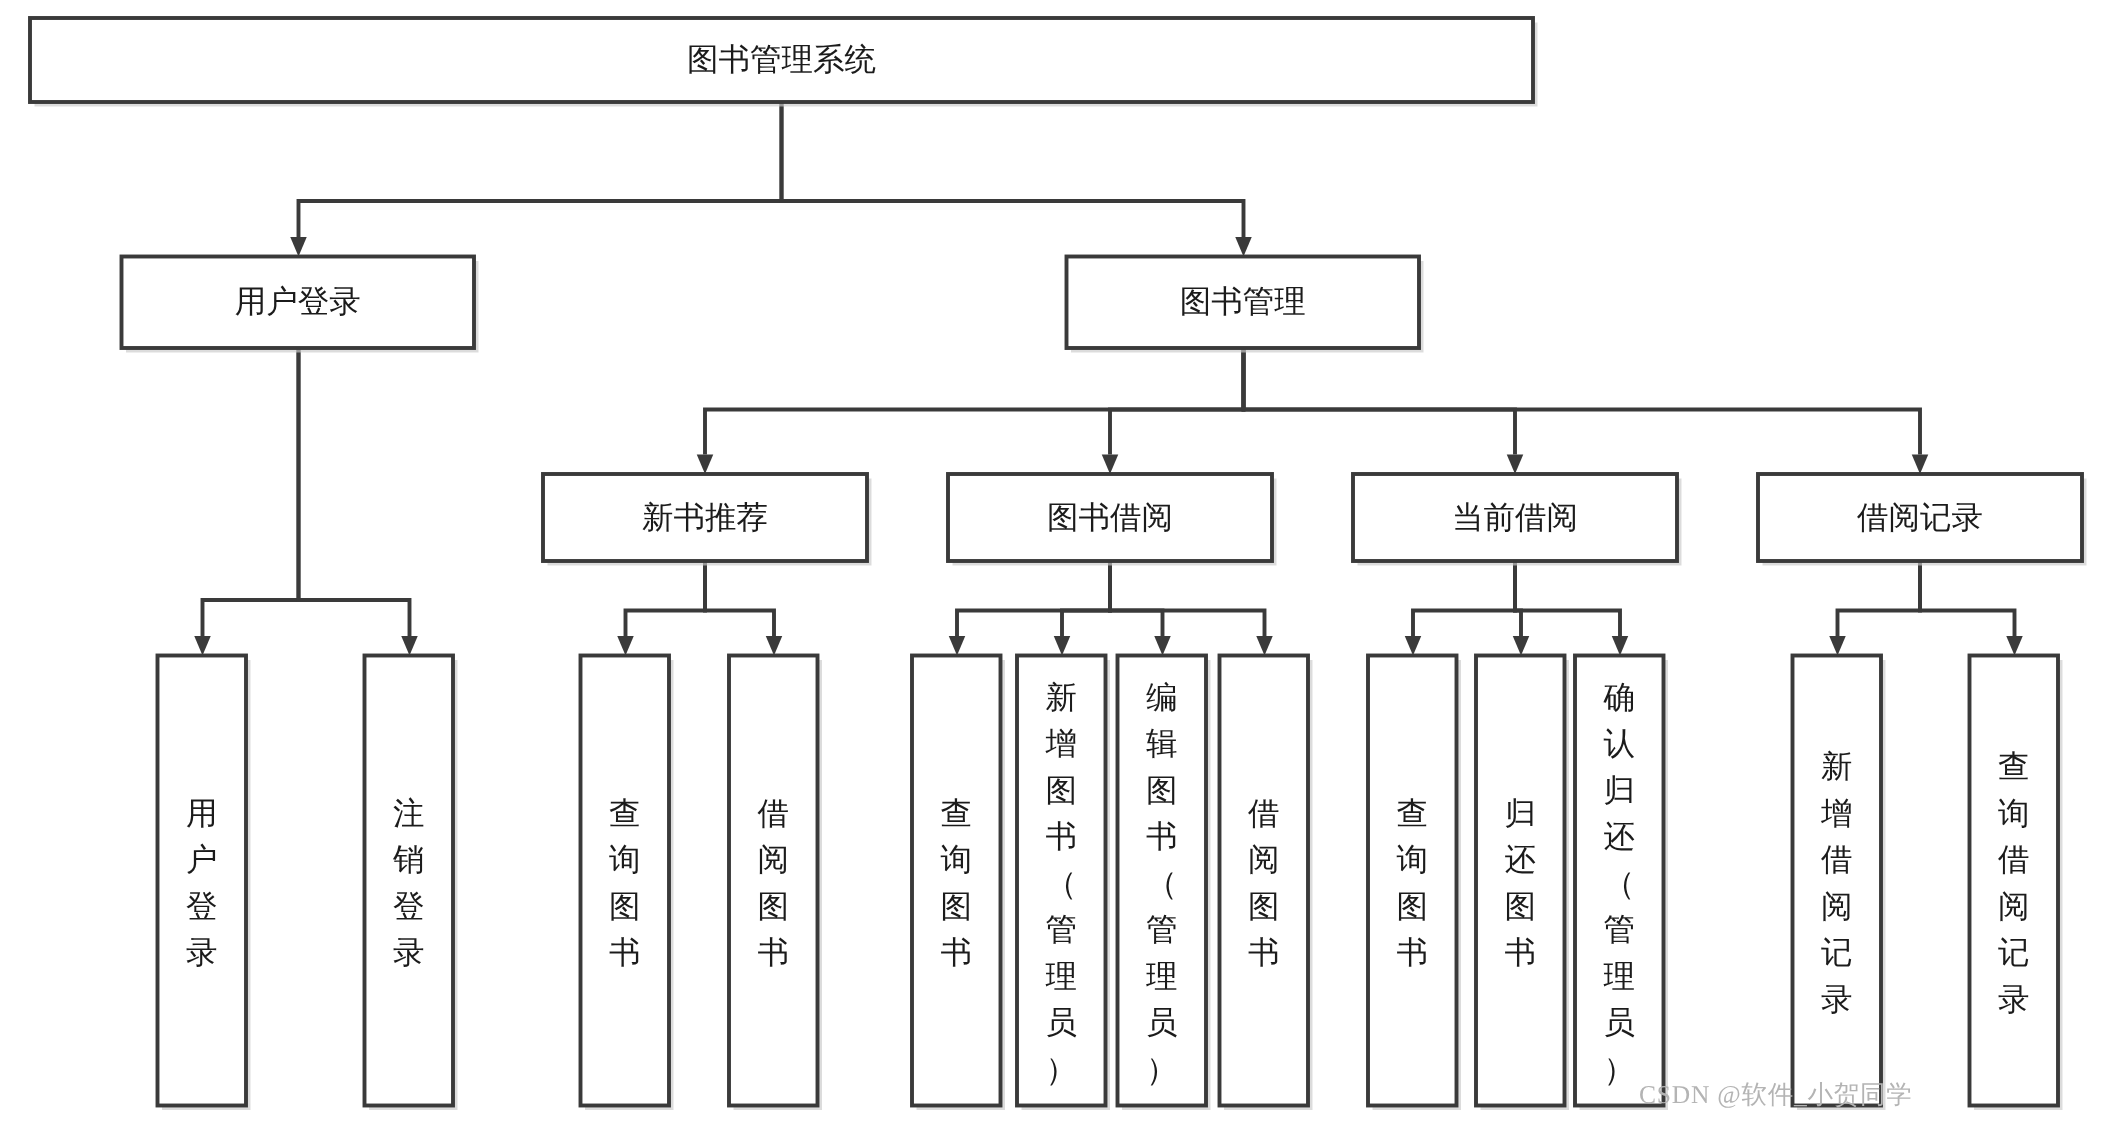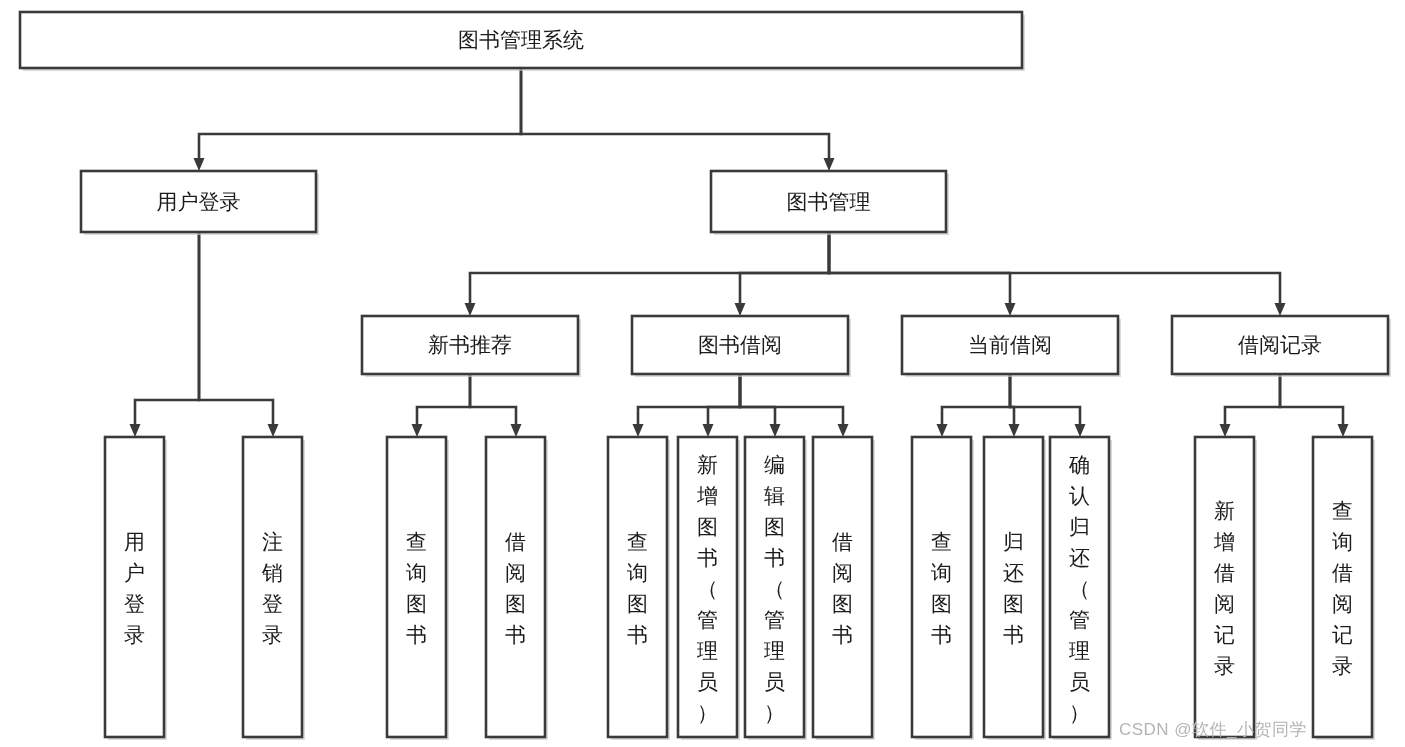--- a/index.html
+++ b/index.html
@@ -12,21 +12,20 @@
     width: 1405px;
     height: 747px;
     font-family: "DejaVu Sans", "Liberation Sans", sans-serif;
     overflow: hidden;
   }
   #diagram-root {
     position: relative;
     width: 1287px;
     height: 747px;
     background: #ffffff;
-    padding-left: 32px;
   }
   svg.diagram-canvas {
     position: absolute;
     left: 0;
     top: 0;
     width: 1405px;
     height: 747px;
     display: block;
   }
   .node-box {
@@ -59,21 +58,21 @@
   .node-label-v {
     font-family: "DejaVu Sans", "Liberation Sans", sans-serif;
     font-size: 21px;
     fill: #1b1b1b;
     text-anchor: middle;
   }
   .watermark-text {
     position: absolute;
     right: 12px;
     bottom: 6px;
-    font-family: Liberation Sans, sans-serif;
+    font-family: Liberation Serif, serif;
     font-size: 17px;
     color: #b4b4b4;
     white-space: nowrap;
     letter-spacing: 0.5px;
     pointer-events: none;
   }
 </style>
 </head>
 <body>
 

